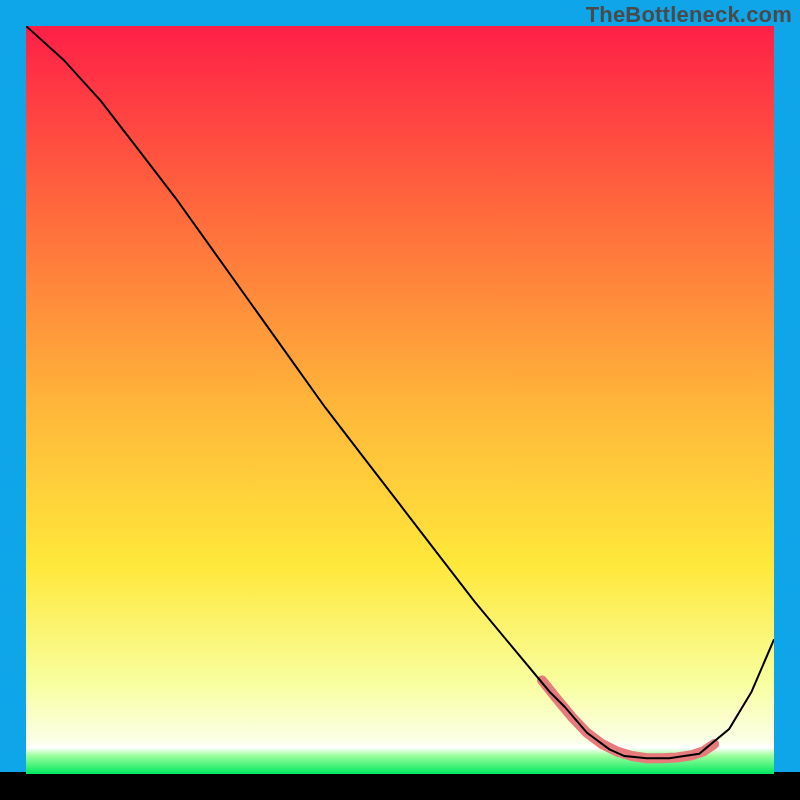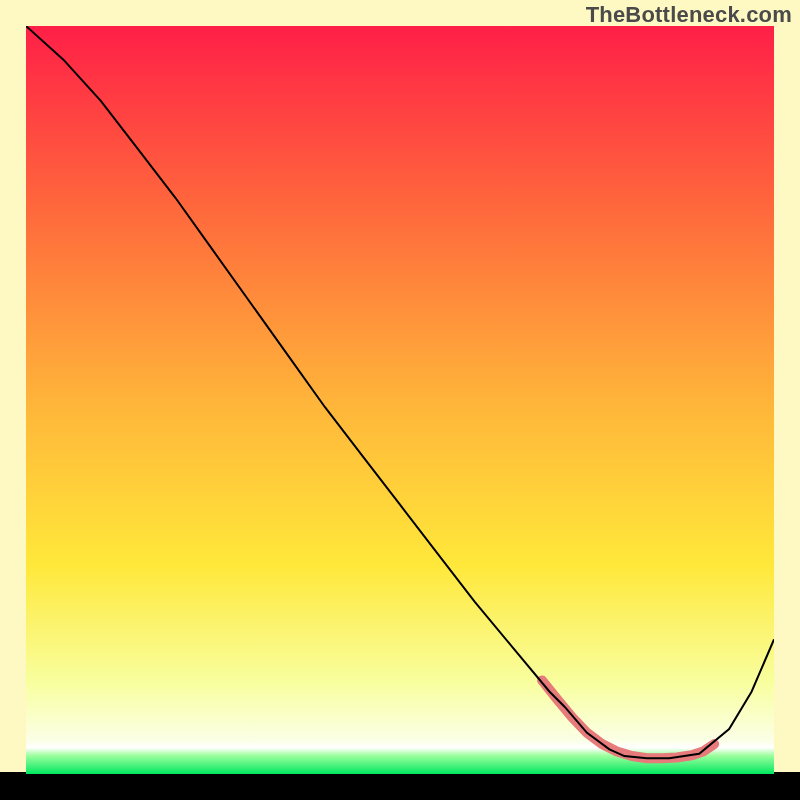--- a/index.html
+++ b/index.html
@@ -8,21 +8,21 @@
     width: 800px;
     height: 800px;
     background: #000;
     overflow: hidden;
     font-family: Arial, Helvetica, sans-serif;
   }
   .frame {
     position: relative;
     width: 800px;
     height: 772px;
-    background: #fef9c3;
+    background: #0ea5e9;
   }
   .watermark {
     position: absolute;
     top: 2px;
     right: 8px;
     color: #4a4a4a;
     font-size: 22px;
     font-weight: 600;
     letter-spacing: 0.2px;
     z-index: 10;

